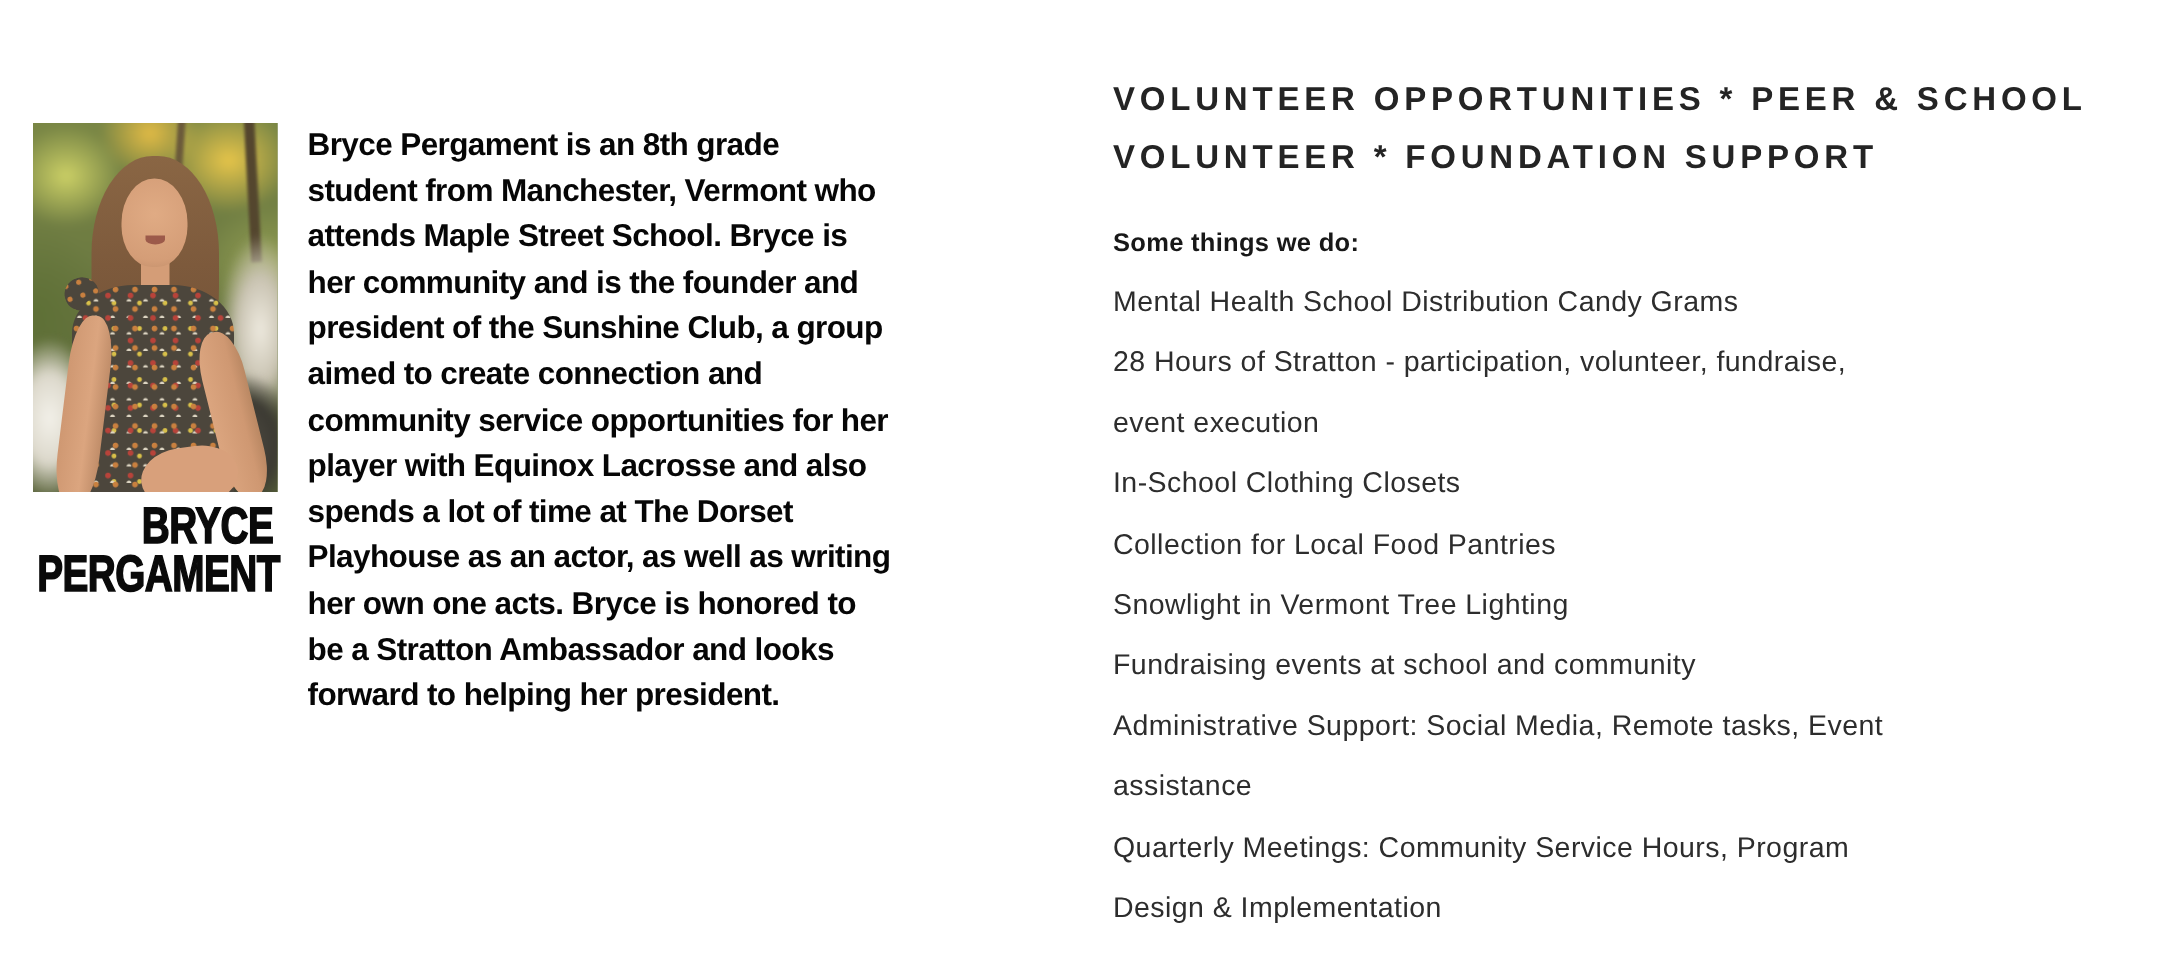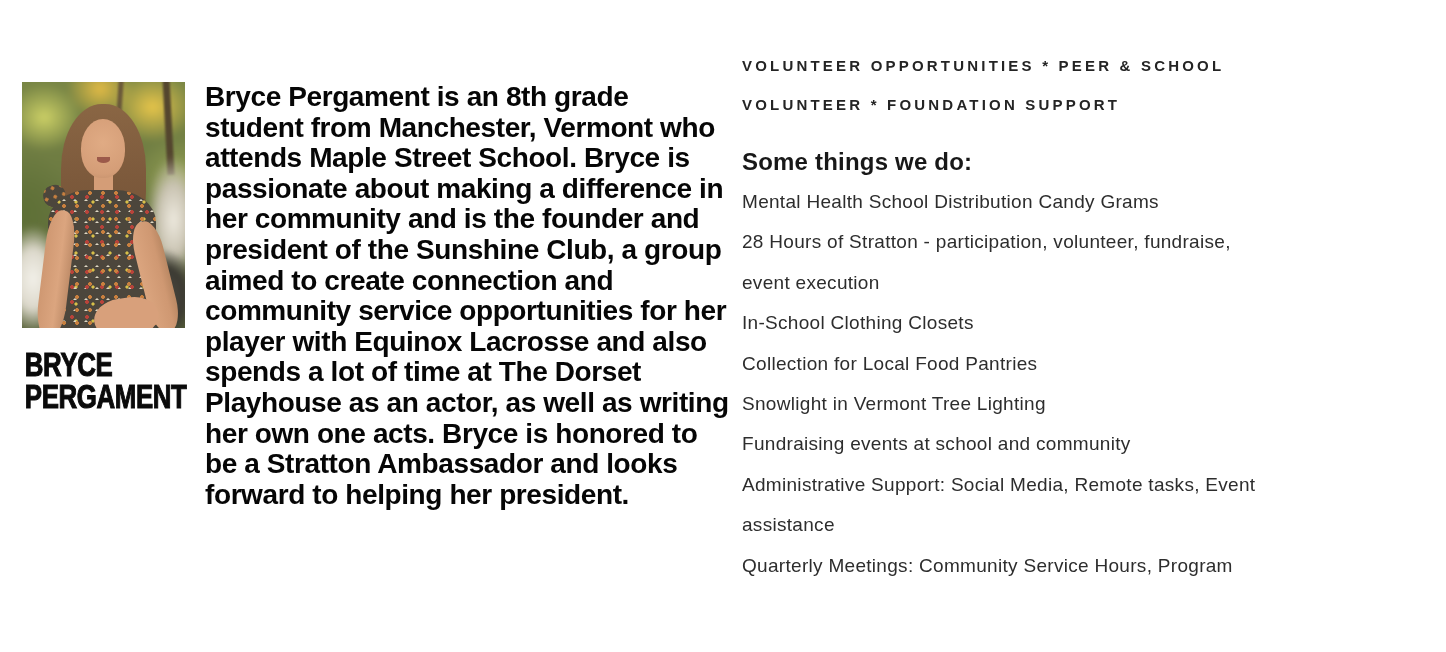--- a/index.html
+++ b/index.html
@@ -52,35 +52,35 @@
   .arm-left{position:absolute;left:12%;top:52%;width:17%;height:52%;background:
       linear-gradient(90deg,#cf9872 0%,#dba57f 60%,#c08d69 100%);
       border-radius:45%/26%;transform:rotate(7deg);}
   .arm-right{position:absolute;right:9%;top:56%;width:18%;height:46%;background:
       linear-gradient(90deg,#dba57f 0%,#cf9872 70%,#ba8863 100%);
       border-radius:45%/26%;transform:rotate(-14deg);}
   .hands{position:absolute;left:44%;top:88%;width:40%;height:16%;background:#d8a episode07b;
       background:#d8a07b;border-radius:45%/55%;transform:rotate(-8deg);}
 
   
-  .caption{position:absolute;left:0px;top:348px;width:207px;text-align:left;}
+  .caption{position:absolute;left:0px;top:335px;width:207px;text-align:right;}
   .caption-line{font-weight:bold;font-size:34px;line-height:32px;color:#0a0a0a;
       letter-spacing:-0.5px;transform:scaleX(0.76);transform-origin:50% 50%;
       -webkit-text-stroke:1.1px #0a0a0a;}
 
   
   .bio{position:absolute;left:205px;top:82px;width:470px;color:#060606;
-      font-weight:bold;font-size:28px;line-height:30.6px;letter-spacing:-0.4px;}
+      font-weight:bold;font-size:21px;line-height:30.6px;letter-spacing:-0.4px;}
   .bio > div{white-space:nowrap;}
 
   
   .right{position:absolute;left:742px;top:47px;width:690px;}
-  .heading{margin:0;font-weight:bold;font-size:15px;line-height:38.5px;
+  .heading{margin:0;font-weight:bold;font-size:22px;line-height:38.5px;
       letter-spacing:3.2px;color:#242424;}
-  .list-title{margin:18px 0 0 0;font-weight:bold;font-size:24px;line-height:40px;
+  .list-title{margin:18px 0 0 0;font-weight:bold;font-size:17px;line-height:40px;
       letter-spacing:0.2px;color:#181818;}
   .list{font-size:19px;line-height:40.4px;letter-spacing:0.3px;color:#2d2d2d;font-weight:400;}
 </style>
 </head>
 <body>
 
 <div class="page">
 
   <figure class="photo-frame" title="Teen girl with long light-brown hair and braces, wearing a dark floral sundress, seated outdoors before autumn foliage and a rocky stream">
     <div class="foliage"></div>
@@ -107,23 +107,20 @@
 
   <div class="bio">
       <div>
         <div>Bryce Pergament is an 8th grade</div>
       </div>
       <div>
         <div>student from Manchester, Vermont who</div>
       </div>
       <div>
         <div>attends Maple Street School. Bryce is</div>
-      </div>
-      <div>
-        <div>passionate about making a difference in</div>
       </div>
       <div>
         <div>her community and is the founder and</div>
       </div>
       <div>
         <div>president of the Sunshine Club, a group</div>
       </div>
       <div>
         <div>aimed to create connection and</div>
       </div>
@@ -175,17 +172,18 @@
         </div>
         <div>
           <div>Fundraising events at school and community</div>
         </div>
         <div>
           <div>Administrative Support: Social Media, Remote tasks, Event</div>
           <div>assistance</div>
         </div>
         <div>
           <div>Quarterly Meetings: Community Service Hours, Program</div>
+          <div>Design &amp; Implementation</div>
         </div>
       </div>
   </section>
 
 </div>
 
 </body></html>

